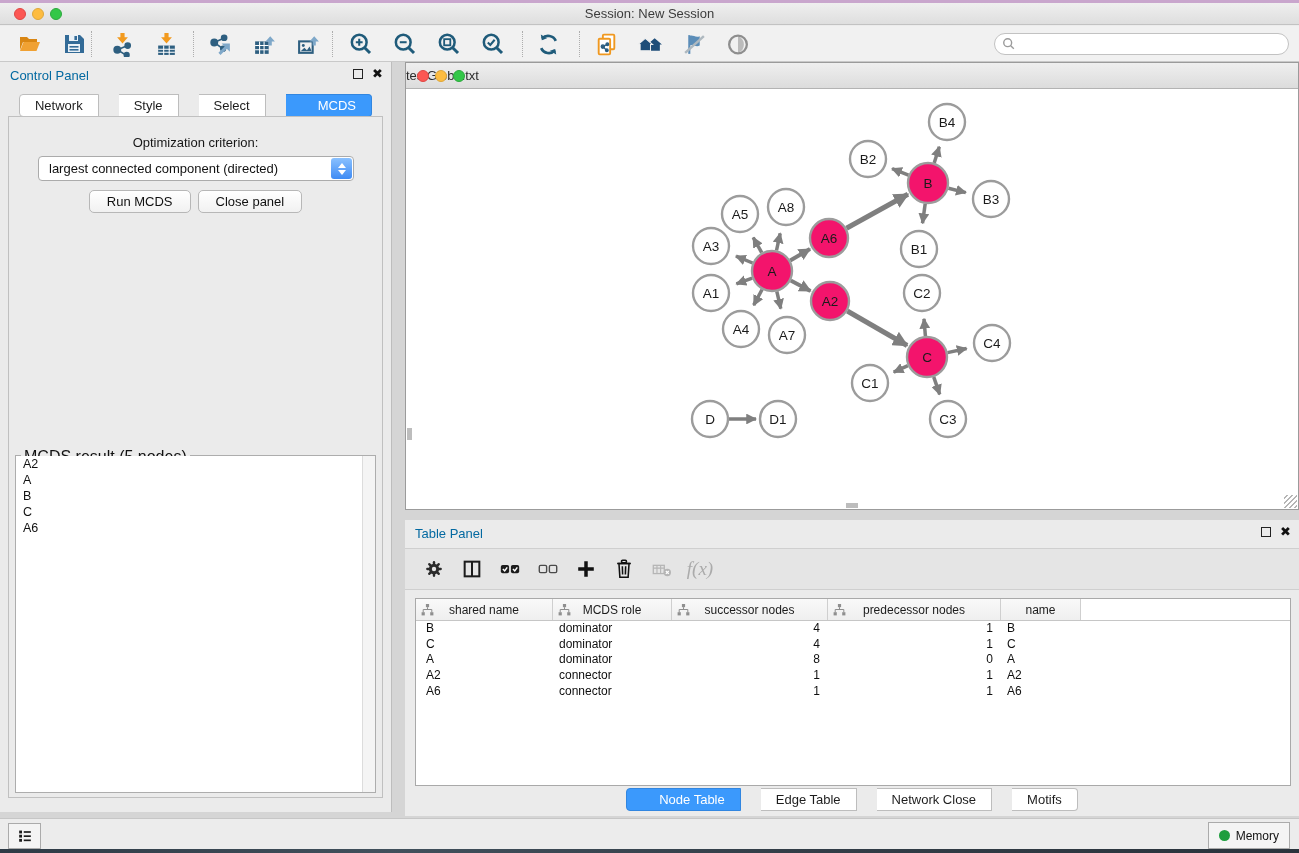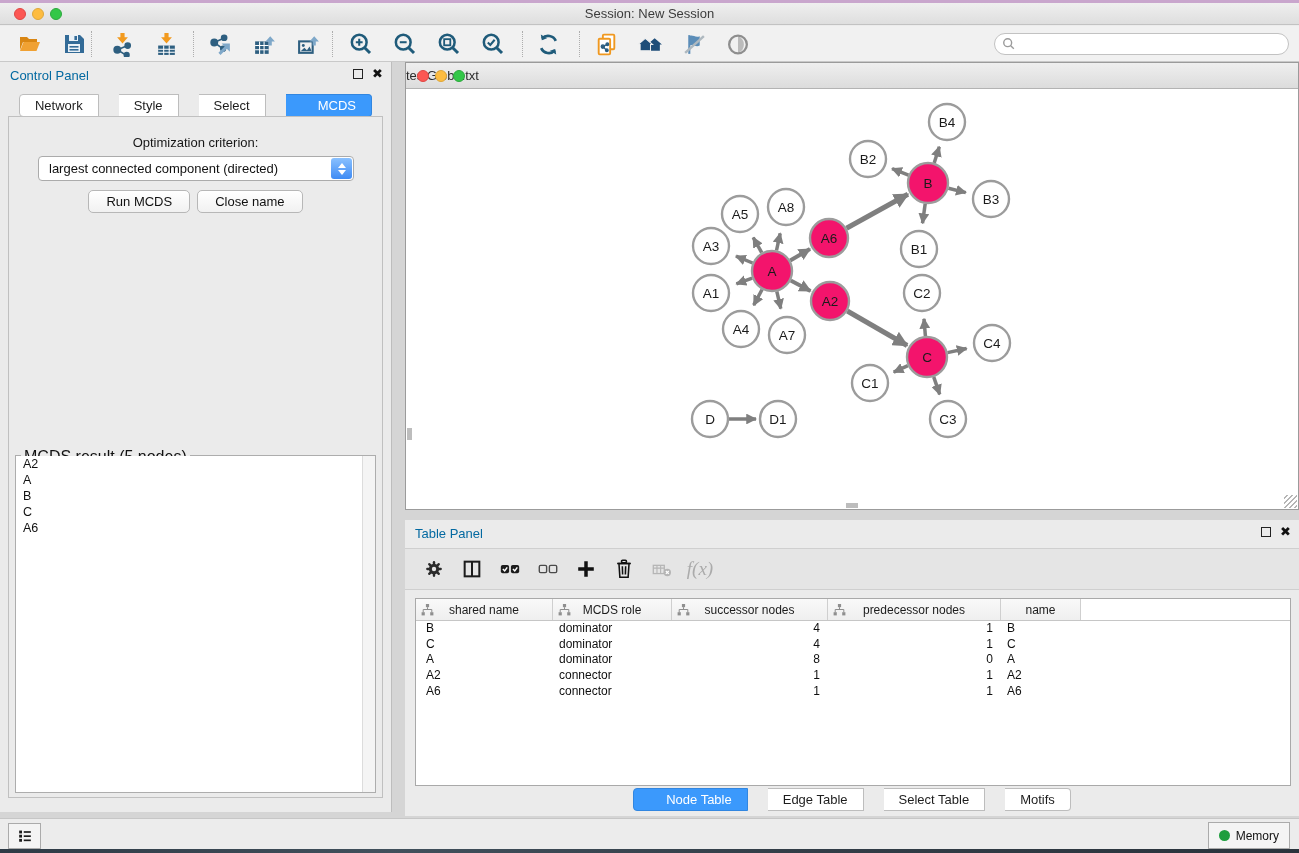--- a/index.html
+++ b/index.html
@@ -306,21 +306,21 @@
         <div class="opt-label">Optimization criterion:</div>
         <div class="dropdown">
           <span class="dd-text">largest connected component (directed)</span>
           <span class="dd-stepper">
             <span class="dd-up"></span>
               <span class="dd-down"></span>
           </span>
         </div>
         <div class="btn-row">
           <button class="push-btn">Run MCDS</button>
-          <button class="push-btn">Close name</button>
+          <button class="push-btn">Close panel</button>
         </div>
         <div class="result-field">
           <span class="result-legend">MCDS result (5 nodes)</span>
           <div class="result-list" id="mcds-list">
             <div class="result-scroll"></div>
           <div class="result-item">A2</div>
               <div class="result-item">A</div>
               <div class="result-item">B</div>
               <div class="result-item">C</div>
               <div class="result-item">A6</div>
@@ -606,21 +606,21 @@
               <div class="td" style="width: 119px; text-align: left; padding-left: 6px;">connector</div>
               <div class="td" style="width: 156px; text-align: right; padding-right: 8px;">1</div>
               <div class="td" style="width: 173px; text-align: right; padding-right: 8px;">1</div>
               <div class="td" style="width: 80px; text-align: left; padding-left: 6px;">A6</div>
             </div>
           </div>
       </div>
       <div class="seg-tabs tp-tabs" id="tp-tabs">
           <div class="seg-tab selected">Node Table</div>
           <div class="seg-tab">Edge Table</div>
-          <div class="seg-tab">Select Table</div>
+          <div class="seg-tab">Network Close</div>
           <div class="seg-tab">Motifs</div>
         </div>
     </div>
 
   </div>
 
   <div class="statusbar">
     <div class="sb-left-btn">
       <svg width="20" height="20" viewBox="0 0 24 24">
         <g fill="#1c1c1c">

